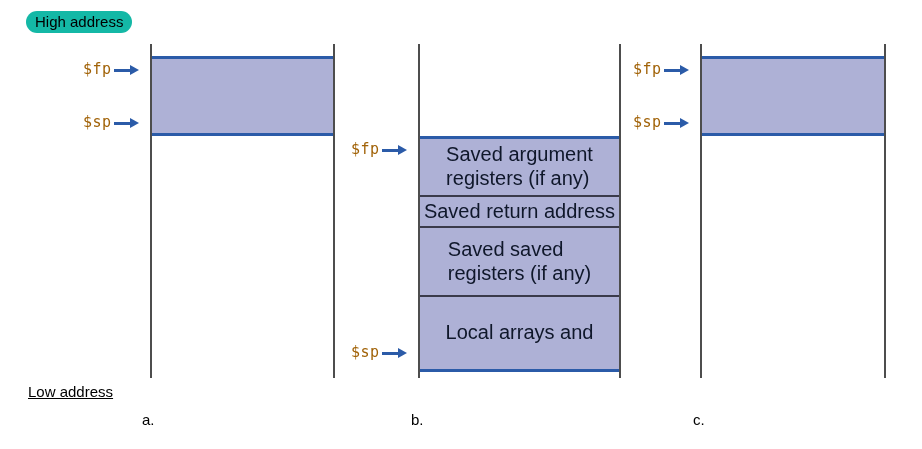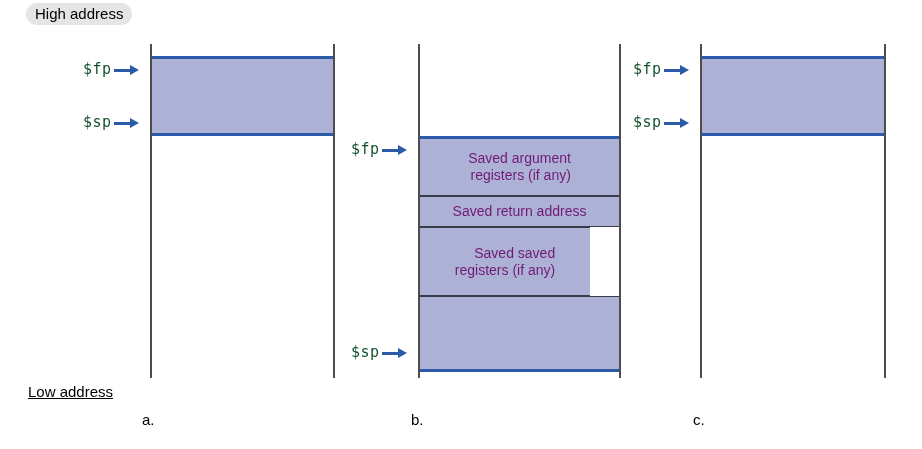--- a/index.html
+++ b/index.html
@@ -19,22 +19,22 @@
   
   .addr-label {
     position: absolute;
     font-size: 15px;
     color: #000000;
     white-space: nowrap;
     line-height: 1;
   }
   .addr-high {
     left: 26px;
-    top: 3px;
-    background: #e5e5e5;
+    top: 11px;
+    background: #14b8a6;
     border-radius: 11px;
     padding: 3px 9px 4px 9px;
   }
   .addr-low {
     left: 26px;
     top: 381px;
     padding: 3px 2px;
     text-decoration: underline;
   }
 
@@ -66,40 +66,40 @@
   
   .cell {
     position: absolute;
     background: #aeb1d6;
     box-sizing: border-box;
     border-top: 1px solid #3a3a4a;
     border-bottom: 1px solid #3a3a4a;
     display: flex;
     align-items: center;
     justify-content: center;
-    text-align: right;
-    font-size: 14px;
-    color: #701a75;
+    text-align: left;
+    font-size: 20px;
+    color: #0f172a;
     line-height: 1.18;
   }
   .cell.first { border-top: 3px solid #2b5ba8; }
   .cell.last  { border-bottom: 3px solid #2b5ba8; }
 
   
   .reg {
     position: absolute;
     display: flex;
     align-items: center;
     white-space: nowrap;
     line-height: 1;
   }
   .reg .txt {
     font-family: "DejaVu Sans Mono", monospace;
     font-size: 15px;
-    color: #14532d;
+    color: #a16207;
     letter-spacing: 0.5px;
   }
   .reg .arrow {
     position: relative;
     width: 26px;
     height: 10px;
     margin-left: 2px;
   }
   .reg .arrow::before {
     content: "";
@@ -152,29 +152,29 @@
     <div>
       <span>Saved argument</span><br>
       <span>registers (if any)</span>
     </div>
   </div>
   <div class="cell" style="left:420px; top:196px; width:199px; height:31px;">
     <div>
       <span>Saved return address</span>
     </div>
   </div>
-  <div class="cell" style="left:420px; top:227px; width:170px; height:69px;">
+  <div class="cell" style="left:420px; top:227px; width:199px; height:69px;">
     <div>
       <span>Saved saved</span><br>
       <span>registers (if any)</span>
     </div>
   </div>
   <div class="cell last" style="left:420px; top:296px; width:199px; height:76px;">
     <div>
-      <br>
+      <span>Local arrays and</span><br>
     </div>
   </div>
 
   <div class="reg" style="left:351px; top:142px;">
     <span class="txt">$fp</span>
     <span class="arrow"></span>
   </div>
   <div class="reg" style="left:351px; top:345px;">
     <span class="txt">$sp</span>
     <span class="arrow"></span>

